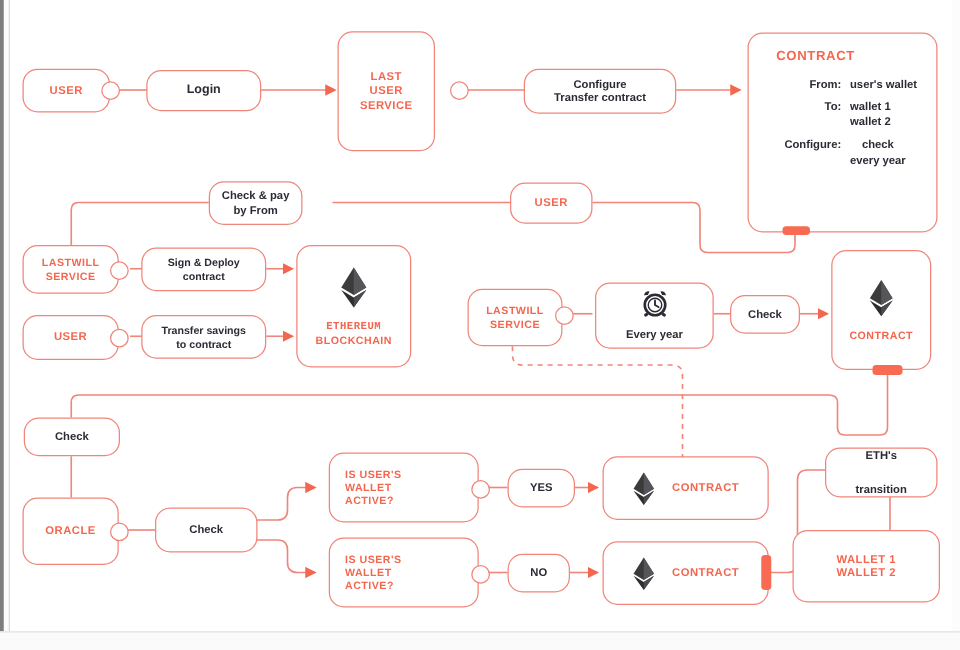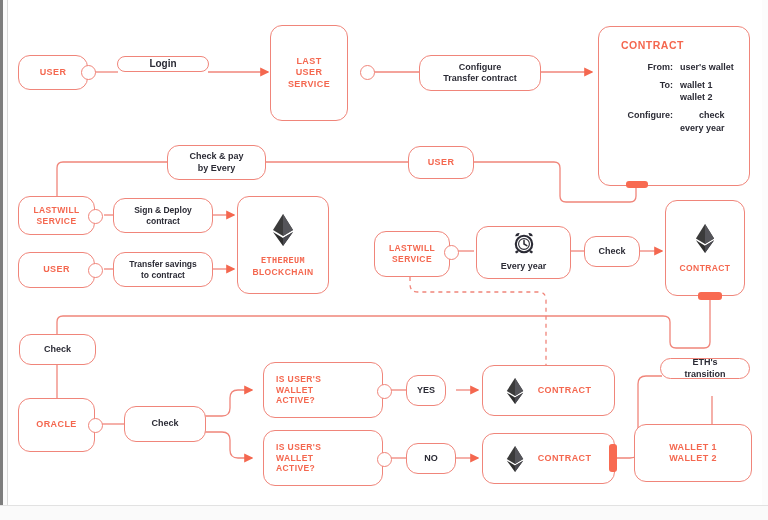--- a/index.html
+++ b/index.html
@@ -28,21 +28,21 @@
   .tab{position:absolute;background:#f86a51;border-radius:3px;}
 
   
   .eth{display:block;}
 
   
   .contract-box{align-items:stretch;justify-content:flex-start;padding:10px 12px 10px 10px;}
   .contract-title{color:#f4674f;font-weight:bold;font-size:10.5px;letter-spacing:.5px;text-align:left;margin:2px 0 10px 12px;}
   .crow{display:flex;font-size:9px;color:#2b2b35;margin-bottom:6px;line-height:1.35;}
   .ckey{width:64px;text-align:right;font-weight:bold;padding-right:7px;flex:0 0 auto;}
-  .cval{text-align:right;font-weight:bold;}
+  .cval{text-align:center;font-weight:bold;}
 </style>
 </head>
 <body>
 
 <div id="stage">
 
   <div class="band-left"></div>
   <div class="band-left-dark"></div>
   <div class="band-right"></div>
   <div class="band-bottom"></div>
@@ -108,21 +108,21 @@
     <g fill="none" stroke="#f0857a" stroke-width="1.3" stroke-dasharray="4 4">
       <path d="M410,277 L410,284 Q410,292 418,292 L538,292 Q546,292 546,300 L546,366"></path>
     </g>
   </svg>
 
   <div class="node" style="left:18px;top:55px;width:70px;height:35px;">
     <span class="t red sm">USER</span>
   </div>
   <div class="ring" style="left:81px;top:65px;"></div>
 
-  <div class="node" style="left:117px;top:56px;width:92px;height:16px;">
+  <div class="node" style="left:117px;top:56px;width:92px;height:33px;">
     <span class="t dark md">Login</span>
   </div>
 
   <div class="node" style="left:270px;top:25px;width:78px;height:96px;">
     <span class="t red sm">LAST</span>
     <span class="t red sm">USER</span>
     <span class="t red sm">SERVICE</span>
   </div>
   <div class="ring" style="left:360px;top:65px;"></div>
 
@@ -147,23 +147,23 @@
     <div class="crow">
       <div class="ckey">Configure:</div>
       <div>
         <div class="cval">check</div>
         <div class="cval">every year</div>
       </div>
     </div>
   </div>
   <div class="tab" style="left:626px;top:181px;width:22px;height:7px;"></div>
 
-  <div class="node" style="left:167px;top:145px;width:99px;height:35px;">
+  <div class="node" style="left:167px;top:145px;width:75px;height:35px;">
     <span class="t dark sm">Check &amp; pay</span>
-    <span class="t dark sm">by Every</span>
+    <span class="t dark sm">by From</span>
   </div>
 
   <div class="node" style="left:408px;top:146px;width:66px;height:33px;">
     <span class="t red sm">USER</span>
   </div>
 
   <div class="node" style="left:18px;top:196px;width:77px;height:39px;">
     <span class="t red xs">LASTWILL</span>
     <span class="t red xs">SERVICE</span>
   </div>
@@ -255,21 +255,21 @@
   </div>
   <div class="ring" style="left:377px;top:384px;"></div>
 
   <div class="node" style="left:263px;top:430px;width:120px;height:56px;">
     <span class="t red xs" style="align-self:flex-start;margin-left:12px;">IS USER'S</span>
     <span class="t red xs" style="align-self:flex-start;margin-left:12px;">WALLET</span>
     <span class="t red xs" style="align-self:flex-start;margin-left:12px;">ACTIVE?</span>
   </div>
   <div class="ring" style="left:377px;top:452px;"></div>
 
-  <div class="node" style="left:406px;top:375px;width:40px;height:31px;">
+  <div class="node" style="left:406px;top:375px;width:54px;height:31px;">
     <span class="t dark sm">YES</span>
   </div>
 
   <div class="node" style="left:406px;top:443px;width:50px;height:31px;">
     <span class="t dark sm">NO</span>
   </div>
 
   <div class="node" style="left:482px;top:365px;width:133px;height:51px;flex-direction:row;justify-content:center;">
     <span style="margin-right:14px;">
       <svg class="eth" width="18" height="28" viewBox="0 0 22 34">
@@ -288,21 +288,21 @@
         <polygon points="11,1 21,17 11,23 1,17" fill="#3b3b3b"></polygon>
         <polygon points="11,1 21,17 11,23" fill="#55555a"></polygon>
         <polygon points="11,25 21,19 11,33 1,19" fill="#2e2e2e"></polygon>
         <polygon points="11,25 21,19 11,33" fill="#4a4a50"></polygon>
       </svg>
     </span>
     <span class="t red sm">CONTRACT</span>
   </div>
   <div class="tab" style="left:609px;top:444px;width:8px;height:28px;"></div>
 
-  <div class="node" style="left:660px;top:358px;width:90px;height:21px;">
+  <div class="node" style="left:660px;top:358px;width:90px;height:40px;justify-content:space-between;">
     <span class="t dark sm">ETH's</span>
     <span class="t dark sm">transition</span>
   </div>
 
   <div class="node" style="left:634px;top:424px;width:118px;height:58px;">
     <span class="t red sm">WALLET 1</span>
     <span class="t red sm">WALLET 2</span>
   </div>
 
 </div>

